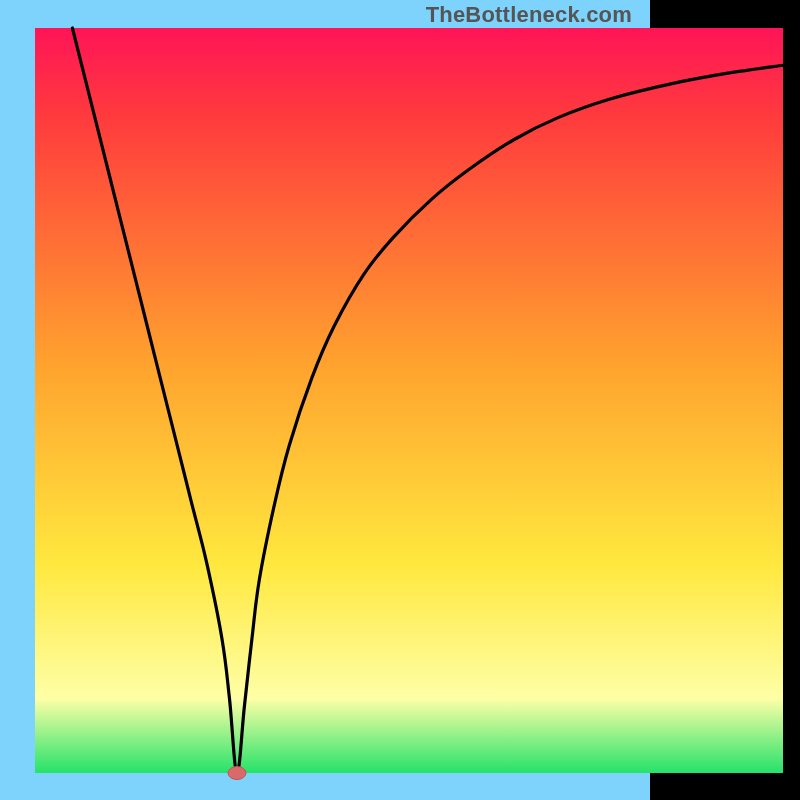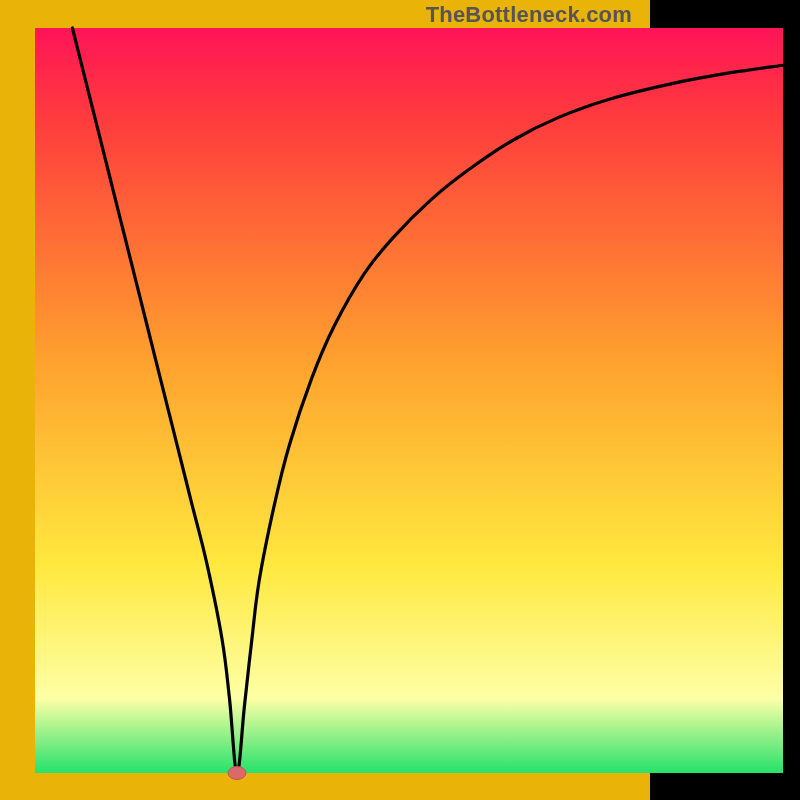--- a/index.html
+++ b/index.html
@@ -7,21 +7,21 @@
     padding: 0;
     width: 800px;
     height: 800px;
     background: #000;
     font-family: Arial, Helvetica, sans-serif;
   }
   .frame {
     position: relative;
     width: 650px;
     height: 800px;
-    background: #eab308;
+    background: #7dd3fc;
   }
   .attribution {
     position: absolute;
     top: 2px;
     right: 18px;
     color: #555;
     font-size: 22px;
     font-weight: 600;
     letter-spacing: 0.2px;
     z-index: 5;

